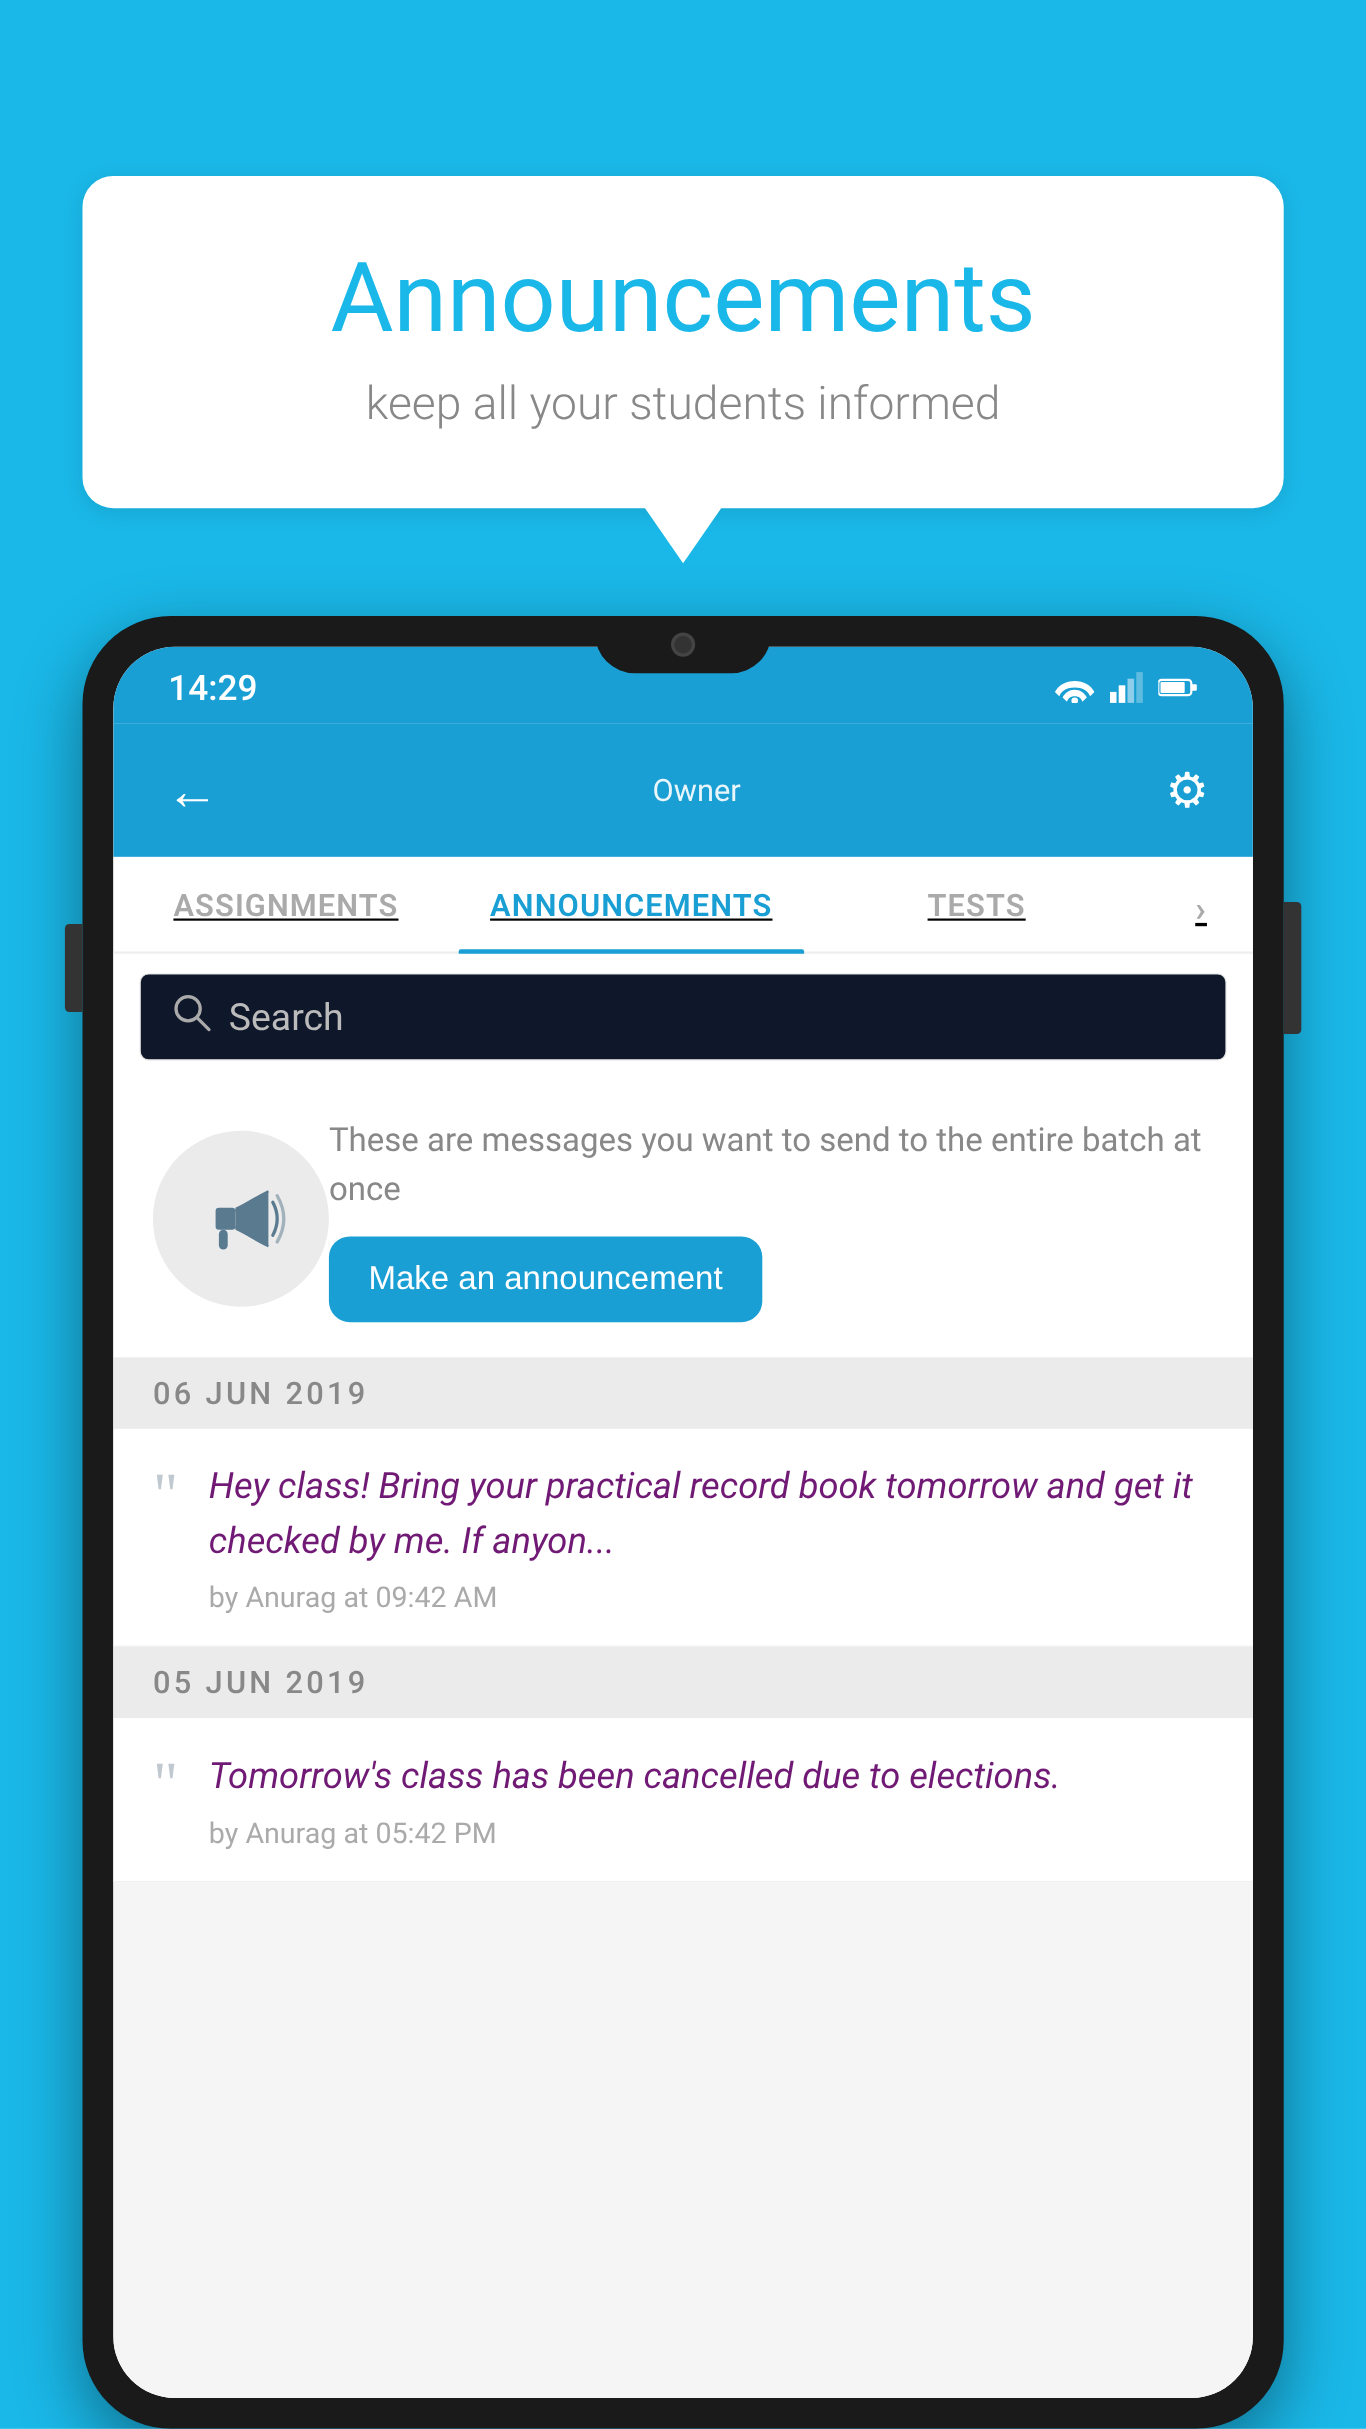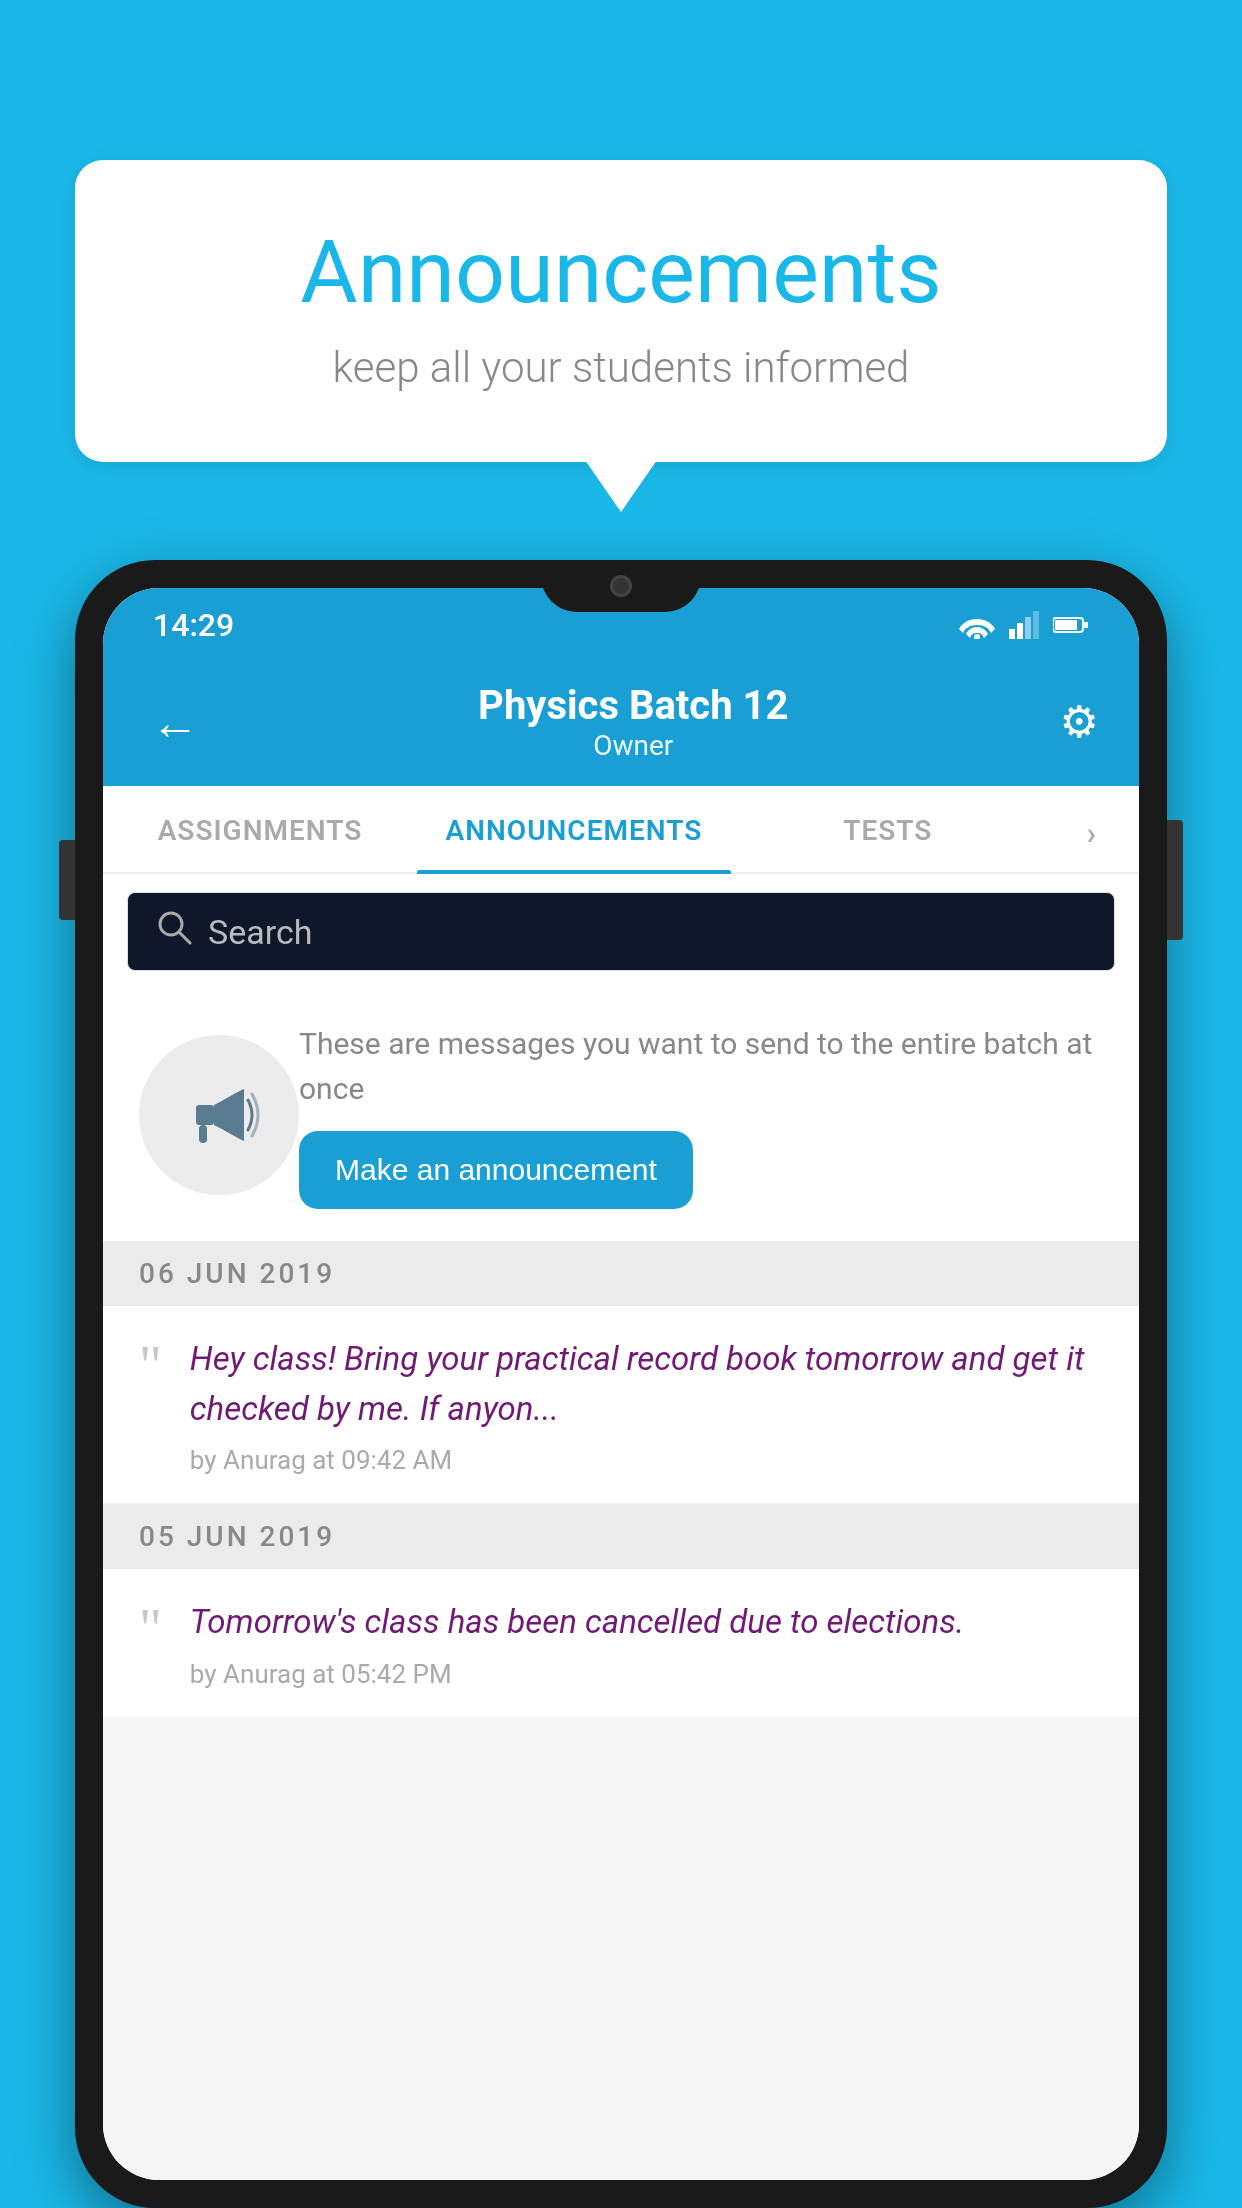--- a/index.html
+++ b/index.html
@@ -199,20 +199,21 @@
       font-size: 44px;
       cursor: pointer;
     }
 
     
     .tabs-container {
       background: white;
       display: flex;
       border-bottom: 2px solid #eee;
       flex-shrink: 0;
+      text-decoration: underline;
     }
 
     .tab {
       flex: 1;
       text-align: center;
       padding: 28px 0 20px 0;
       font-size: 28px;
       font-weight: 600;
       color: #aaa;
       cursor: pointer;
@@ -412,21 +413,20 @@
             <rect x="0" y="3" width="30" height="14" rx="3" ry="3" stroke="white" stroke-width="2" fill="none"></rect>
             <rect x="30" y="7" width="5" height="6" rx="1" fill="white"></rect>
             <rect x="2" y="5" width="22" height="10" rx="1" fill="white"></rect>
           </svg>
         </div>
       </div>
 
       <div class="app-header">
         <span class="header-back">←</span>
         <div class="header-center">
-          <div class="header-title">Physics Batch 12</div>
           <div class="header-subtitle">Owner</div>
         </div>
         <span class="header-gear">⚙</span>
       </div>
 
       <div class="tabs-container">
         <div class="tab">
           <span>ASSIGNMENTS</span>
         </div>
         <div class="tab active">

